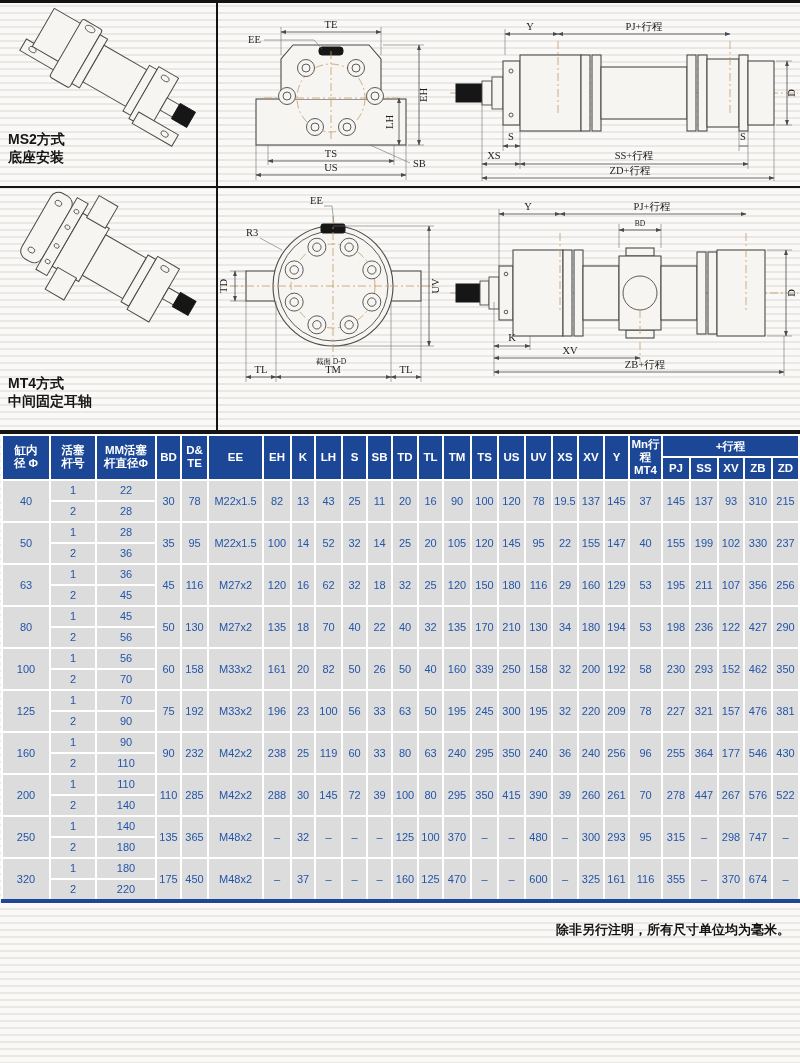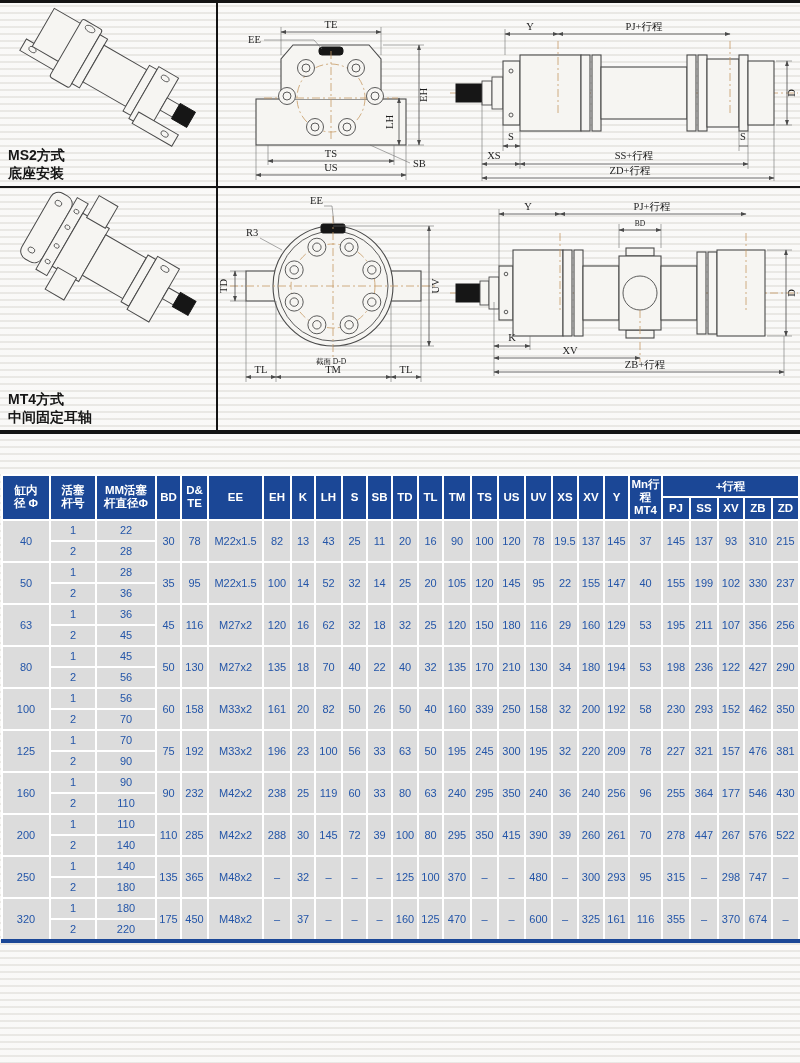--- a/index.html
+++ b/index.html
@@ -9,36 +9,36 @@
     background-image:repeating-linear-gradient(180deg, rgba(255,255,255,.55) 0 5px, rgba(208,206,201,.28) 5px 7px);
     font-family:"Liberation Sans", sans-serif;
   }
   
   .drawings{border-top:3px solid #141414;border-bottom:4px solid #141414;}
   .panel{display:grid;grid-template-columns:218px 232px 1fr;}
   .panel-ms2{height:183px;border-bottom:2px solid #141414;}
   .panel-mt4{grid-template-rows:212px 30px;height:242px;}
   .photo-cell{border-right:2px solid #141414;position:relative;}
   .panel-mt4 .photo-cell{grid-row:1/3;}
-  .mount-label{position:absolute;left:8px;bottom:4px;font-size:14px;font-weight:bold;color:#161616;line-height:1.3;}
+  .mount-label{position:absolute;left:8px;bottom:20px;font-size:14px;font-weight:bold;color:#161616;line-height:1.3;}
   .note-row{grid-column:2/4;font:italic 11.5px "Liberation Serif",serif;color:#1d1d1d;padding:6px 0 0 52px;}
   svg{display:block;}
   svg .bl{fill:#f6f5f2;stroke:#4a4a4a;stroke-width:1.1;}
   svg .bl2{fill:#f6f5f2;stroke:#4a4a4a;stroke-width:.9;}
   svg .dk{fill:#161616;stroke:#161616;}
   svg .dim{stroke:#4a4a4a;stroke-width:.8;fill:none;}
   svg .ext{stroke:#6f6f6f;stroke-width:.6;fill:none;}
   svg .cl{stroke:#c79a64;stroke-width:.8;fill:none;stroke-dasharray:8 3 2 3;}
   svg .lbl{font:10.5px "Liberation Serif",serif;fill:#1c1c1c;}
   svg .lbl-s{font:7.5px "Liberation Serif",serif;fill:#1c1c1c;}
   
   .title{margin:14px 4px 10px 3px;font-size:17px;font-weight:bold;color:#1b4796;letter-spacing:.5px;}
   
   table{border-collapse:collapse;table-layout:fixed;width:797px;margin-left:1px;
-        border-bottom:4px solid #1b4796;margin-top:40px;}
+        border-bottom:4px solid #1b4796;}
   th{background:#1b4796;color:#fff;font-size:11.5px;font-weight:bold;line-height:1.12;
      border:2px solid #fff;padding:2px 0;text-align:center;}
   td{background:#dcdcdc;color:#2355a8;font-size:11px;border:2px solid #fff;
      text-align:center;height:19px;padding:0;white-space:nowrap;}
   td.bore{font-size:11px;}
   
   .footer-note{margin-top:18px;text-align:right;padding-right:10px;font-size:13px;font-weight:bold;color:#141414;}
 </style>
 </head>
 <body>
@@ -704,13 +704,14 @@
           <td rowspan="2">674</td>
           <td rowspan="2">–</td>
         </tr>
         <tr>
           <td>2</td>
           <td>220</td>
         </tr>
       </tbody>
     </table>
 
+  <div class="footer-note">除非另行注明，所有尺寸单位均为毫米。</div>
 </div>
 
 </body></html>

